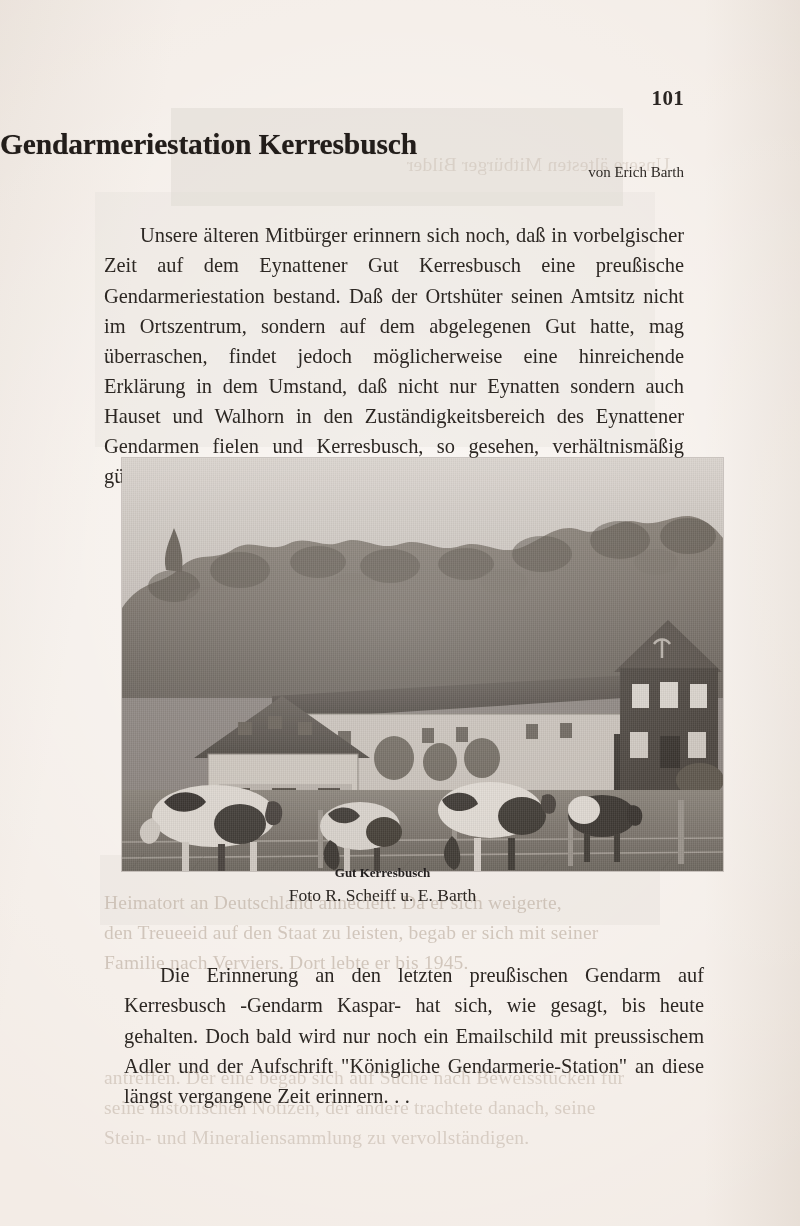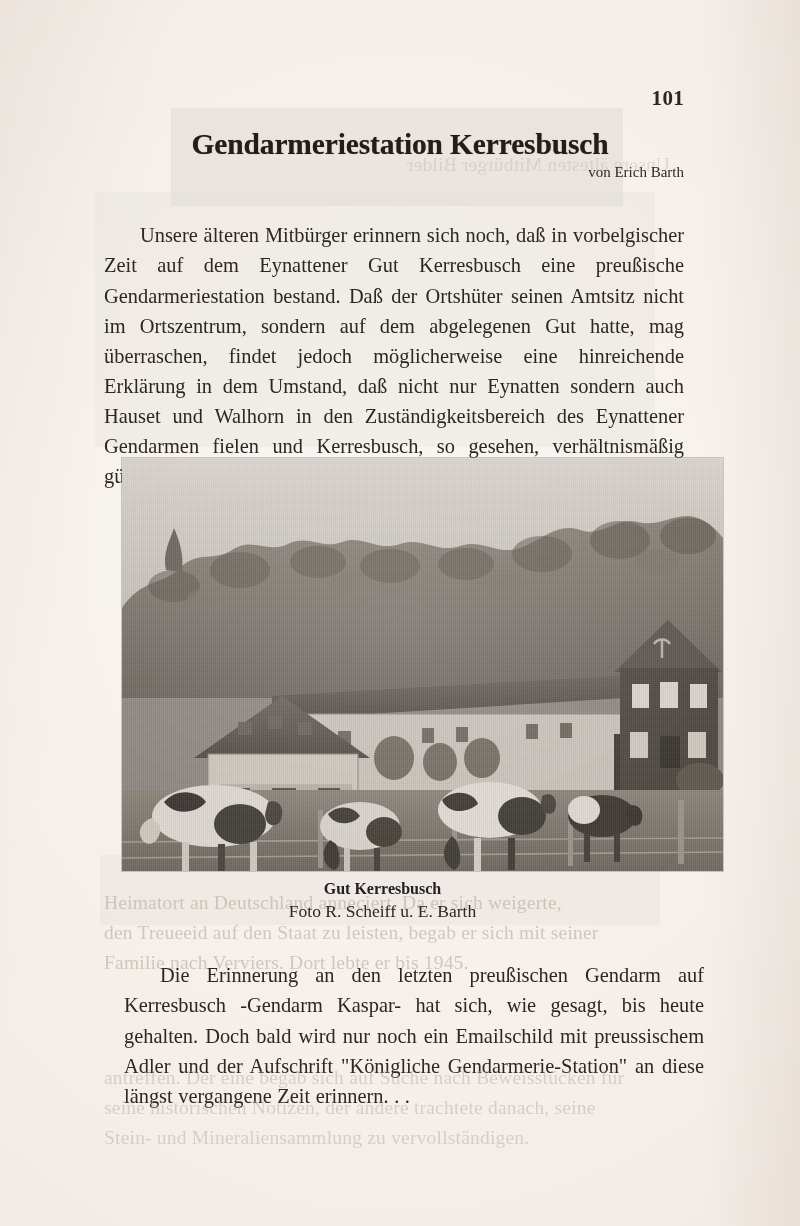--- a/index.html
+++ b/index.html
@@ -66,21 +66,20 @@
     color: #2b2623;
     font-family: Liberation Serif, serif;
   }
 
   
   #headline {
     position: absolute;
     left: 0;
     top: 108px;
     width: 800px;
-    text-align: center;
     font-size: 29.5px;
     font-weight: 700;
     letter-spacing: -0.15px;
     color: #221d1a;
     text-shadow: 0 0 .7px rgba(34,29,26,.55);
   }
 
   
   #byline {
     position: absolute;
@@ -145,24 +144,23 @@
   #caption {
     position: absolute;
     left: 82px;
     top: 861px;
     width: 601px;
     text-align: center;
     line-height: 23px;
   }
   #caption .cap-title {
     display: block;
-    font-size: 16px;
+    font-size: 13px;
     font-weight: 700;
     color: #242020;
-    margin-top: 16px;
   }
   #caption .cap-credit {
     display: block;
     font-size: 17.5px;
     color: #2c2723;
     text-align: center;
   }
 </style>
 </head>
 <body>

